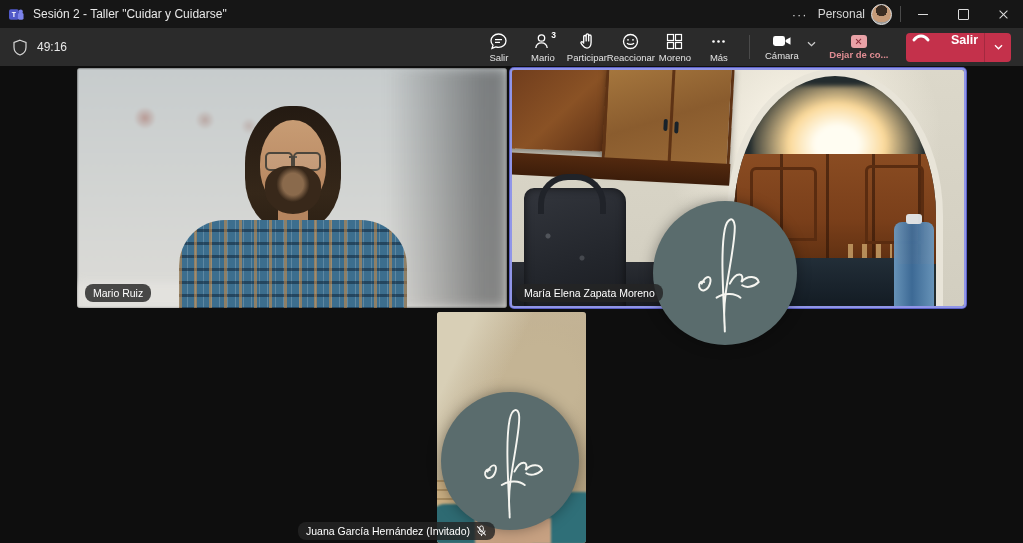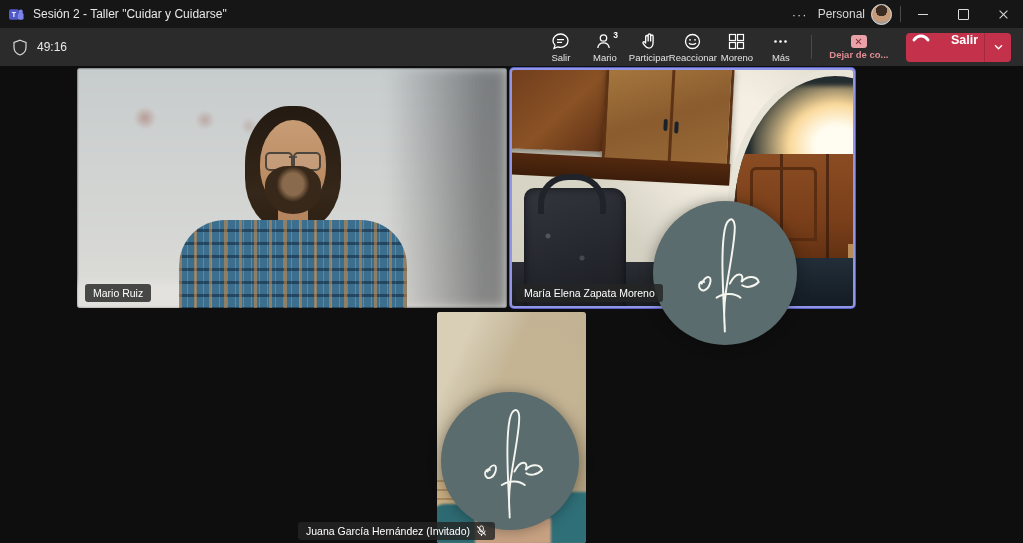--- a/index.html
+++ b/index.html
@@ -58,25 +58,25 @@
   .salir-text{font-size:12.5px;font-weight:bold;color:#fff;}
   .salir-sep{width:1px;height:29px;background:#a3293f;}
   .salir-chev{display:flex;align-items:center;justify-content:center;width:26px;height:100%;}
   
   .stage{position:absolute;top:66px;left:0;right:0;bottom:0;background:#0e0e0e;}
   .tile{position:absolute;}
   .video{position:absolute;inset:0;overflow:hidden;border-radius:3px;background:#222;}
   .name-label{
     position:absolute;left:8px;bottom:6px;z-index:6;
     background:rgba(36,36,36,0.82);color:#fff;font-size:10.5px;
-    padding:3px 8px;border-radius:3px;display:flex;align-items:center;gap:6px;white-space:nowrap;
+    padding:3px 8px;border-radius:8px;display:flex;align-items:center;gap:6px;white-space:nowrap;
   }
   
   .tile1{left:77px;top:2px;width:430px;height:240px;}
-  .tile2{left:510px;top:2px;width:345px;height:240px;}
+  .tile2{left:510px;top:2px;width:456px;height:240px;}
   .tile2 .video{border:2px solid #9095e8;box-shadow:0 0 0 1px #5c61c4;border-radius:4px;}
   .tile3{left:437px;top:246px;width:149px;height:231px;text-align:center;}
   
   .v1-bg{position:absolute;inset:0;
     background:
       radial-gradient(circle 16px at 68px 50px, rgba(168,110,100,.55), rgba(168,110,100,0) 70%),
       radial-gradient(circle 14px at 128px 52px, rgba(160,110,100,.4), rgba(160,110,100,0) 70%),
       radial-gradient(circle 12px at 172px 58px, rgba(160,115,105,.3), rgba(160,115,105,0) 70%),
       linear-gradient(180deg,#c7cccd 0%,#d3d5d3 55%,#dddcd8 100%);
     filter:blur(1px);}
@@ -258,20 +258,32 @@
       <svg width="19" height="19" viewBox="0 0 19 19">
         <circle cx="4.5" cy="9.5" r="1.3" fill="#fff"></circle>
         <circle cx="9.5" cy="9.5" r="1.3" fill="#fff"></circle>
         <circle cx="14.5" cy="9.5" r="1.3" fill="#fff"></circle>
       </svg>
       <span class="tlabel">Más</span>
     </div>
 
     <div class="v-div"></div>
 
+    <div class="dev-group">
+      <div class="tbtn" style="width:48px;">
+        <svg width="20" height="16" viewBox="0 0 20 16">
+          <rect x="1" y="3" width="12" height="10" rx="2.4" fill="#fff"></rect>
+          <path d="M13.6 7 L18.5 4.2 V11.8 L13.6 9 Z" fill="#fff"></path>
+        </svg>
+        <span class="tlabel">Cámara</span>
+      </div>
+      <svg class="chev" width="9" height="6" viewBox="0 0 9 6">
+        <polyline points="1,1.3 4.5,4.7 8,1.3" fill="none" stroke="#ccc" stroke-width="1.3"></polyline>
+      </svg>
+    </div>
 
 
     <div class="tbtn leave-btn" style="width:78px;">
       <span class="leave-icon">
           <span class="leave-x"></span>
         </span>
       <span class="tlabel">Dejar de co...</span>
     </div>
 
     <div class="salir-btn">

